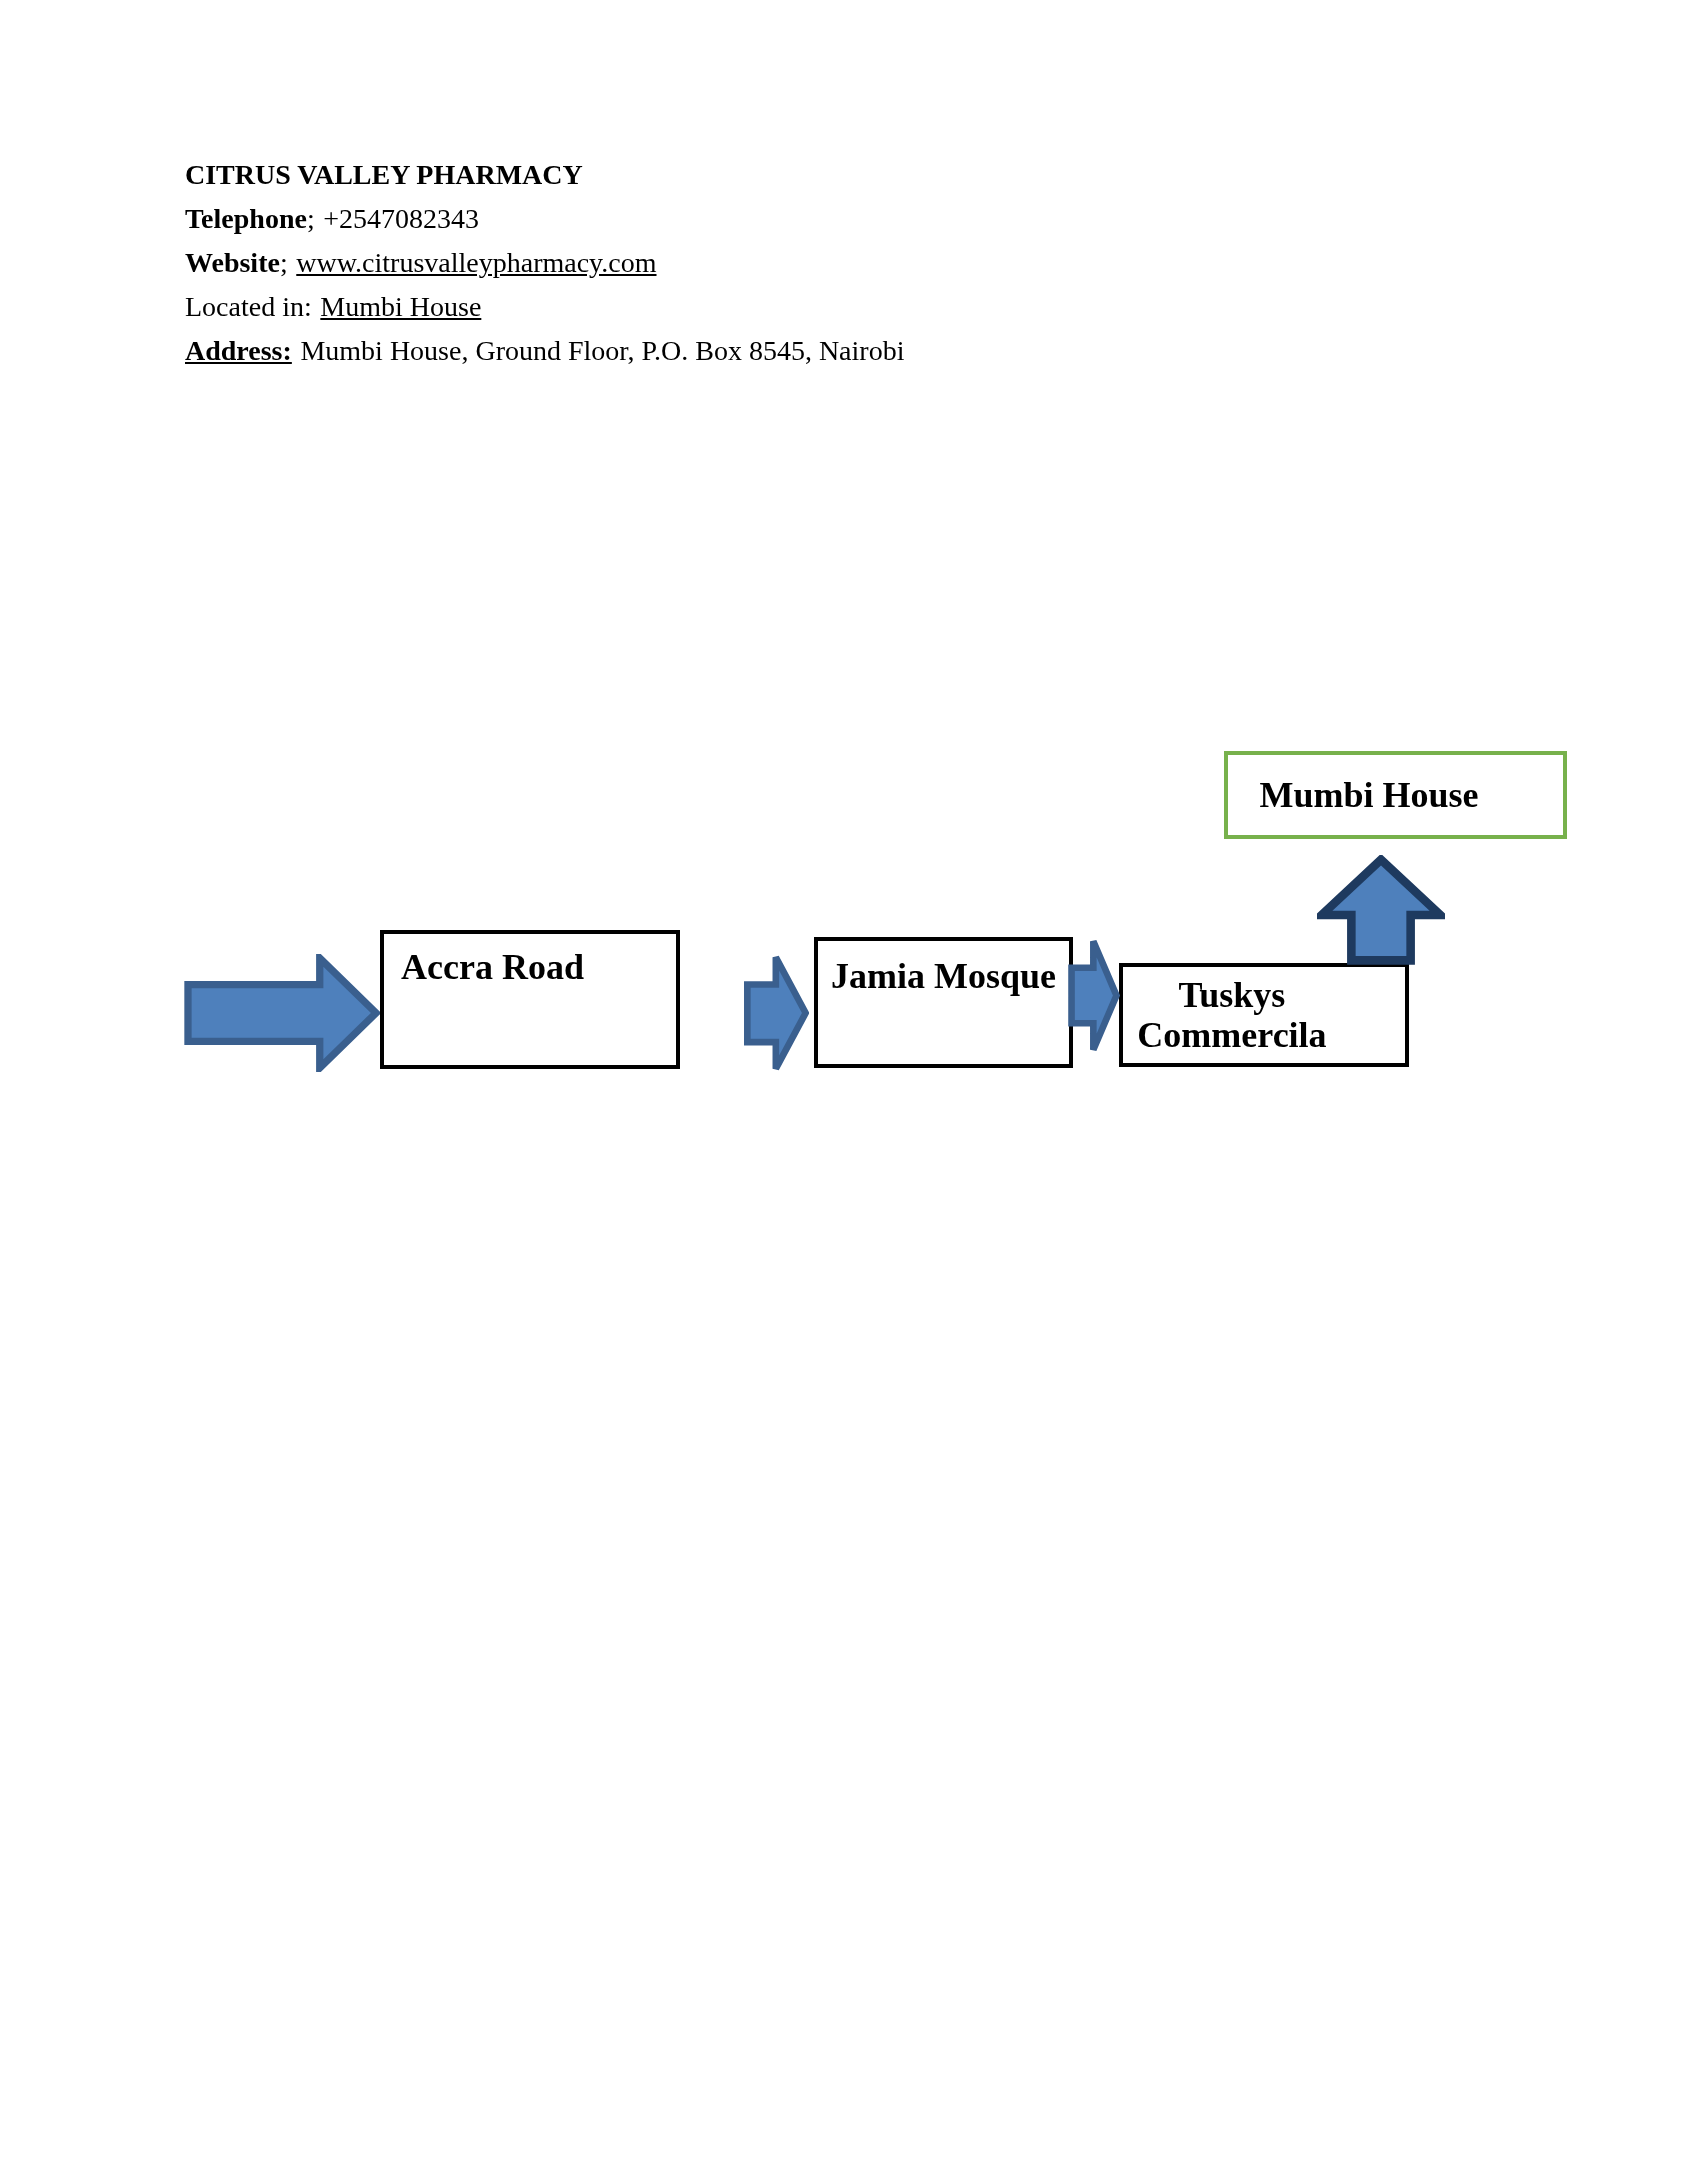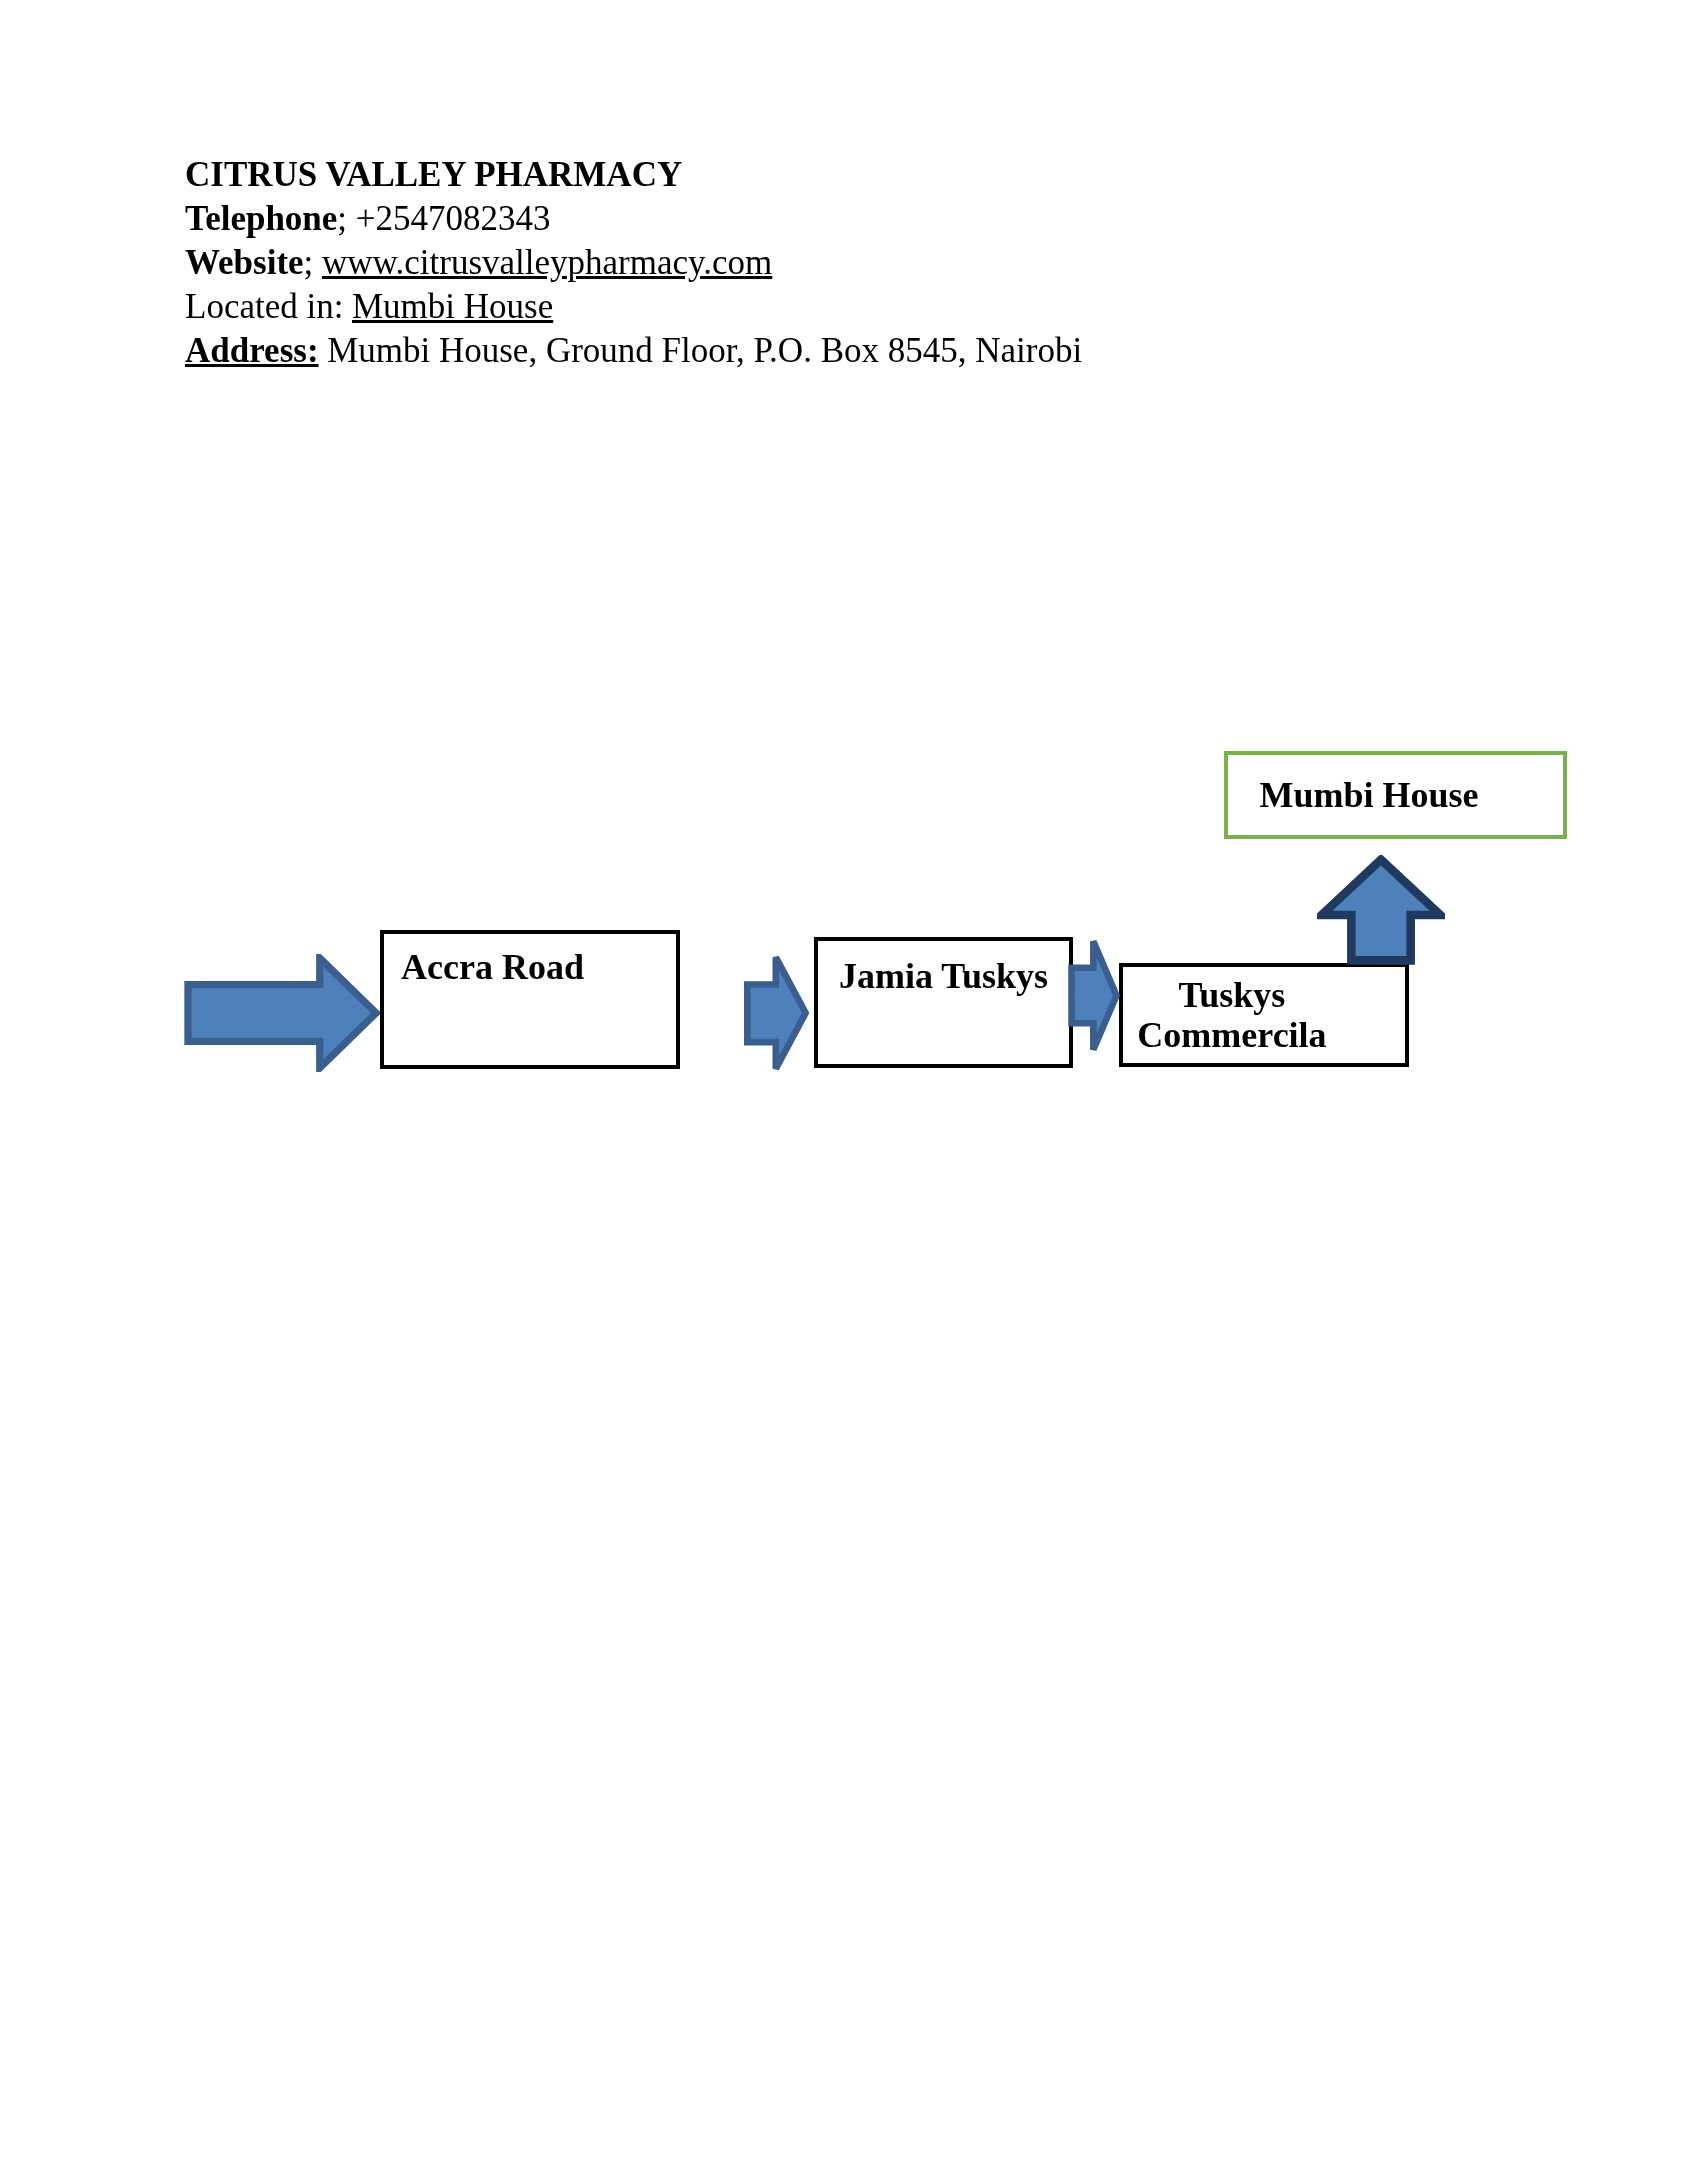--- a/index.html
+++ b/index.html
@@ -15,21 +15,21 @@
     overflow: hidden;
     font-family: "Liberation Serif", "DejaVu Serif", serif;
     color: var(--text, #000000);
   }
 
   
   .letterhead {
     position: absolute;
     left: 185px;
     top: 153px;
-    font-size: 35px;
+    font-size: 28px;
     line-height: 44px;
     white-space: nowrap;
   }
   .letterhead .line { height: 44px; }
   .b { font-weight: bold; }
   .u { text-decoration: underline; }
   .bu { font-weight: bold; text-decoration: underline; }
   .gap { margin-left: 8.6px; text-align: center; }
   .link { color: inherit; cursor: pointer; }
 
@@ -121,21 +121,21 @@
 
     <div class="dbox dbox-accra">
       <span>Accra Road</span>
     </div>
 
     <svg class="arrow-svg a-small1" width="65" height="118" viewBox="0 0 98 178">
       <polygon class="arrow-poly" stroke-width="10" points="5,46 48,46 48,5 93,89 48,173 48,133 5,133"></polygon>
     </svg>
 
     <div class="dbox dbox-jamia">
-      <span>Jamia Tuskys</span>
+      <span>Jamia Mosque</span>
     </div>
 
     <svg class="arrow-svg a-small2" width="52" height="115" viewBox="0 0 78 174">
       <polygon class="arrow-poly" stroke-width="10" points="5,45 38,45 38,5 73,87 38,169 38,129 5,129"></polygon>
     </svg>
 
     <div class="dbox dbox-tuskys">
       <span class="wraplabel">Tuskys Commercila</span>
     </div>
 

